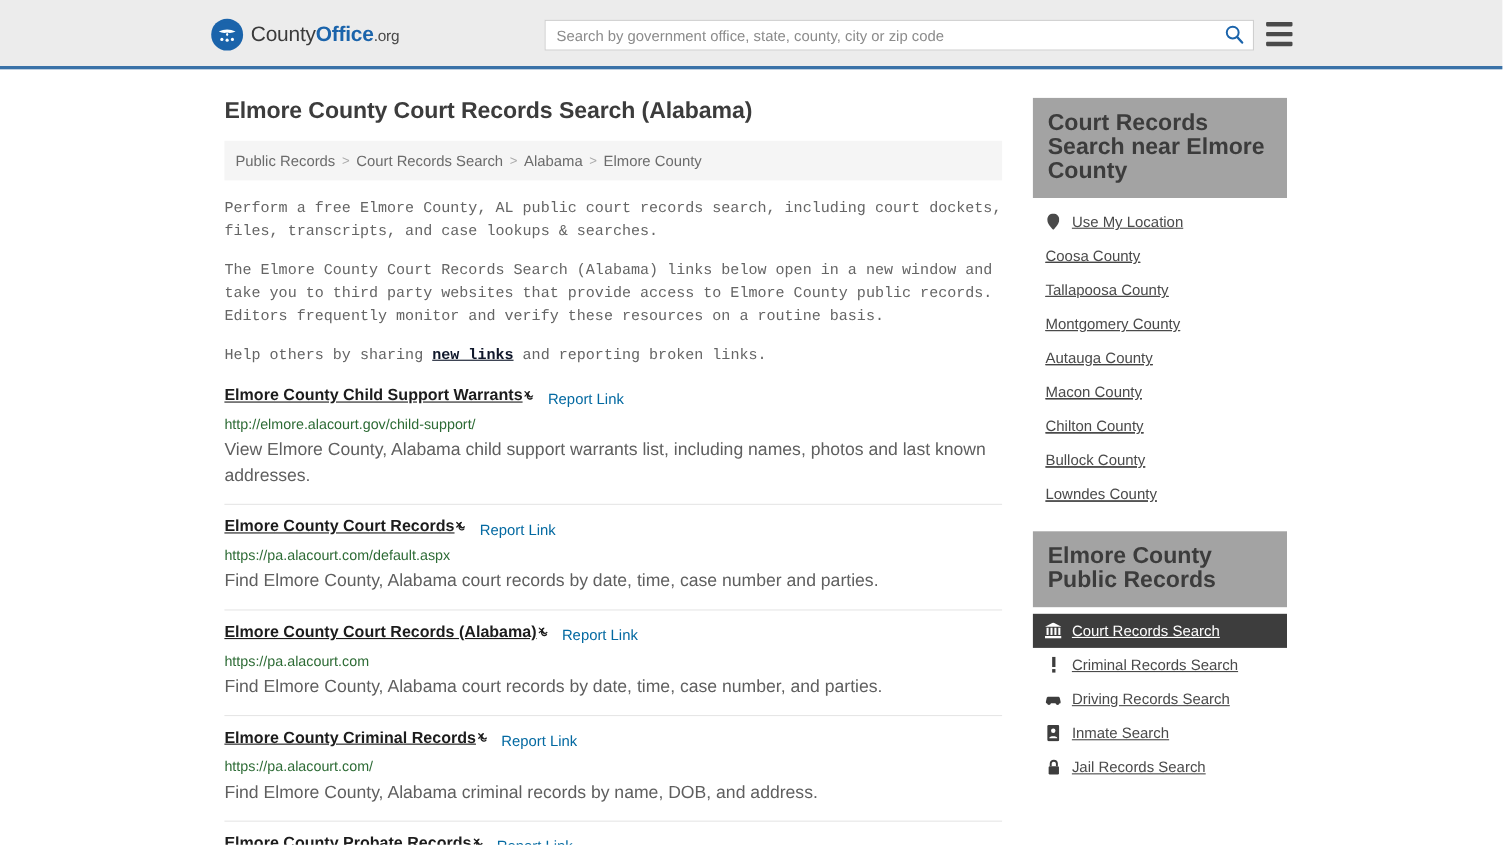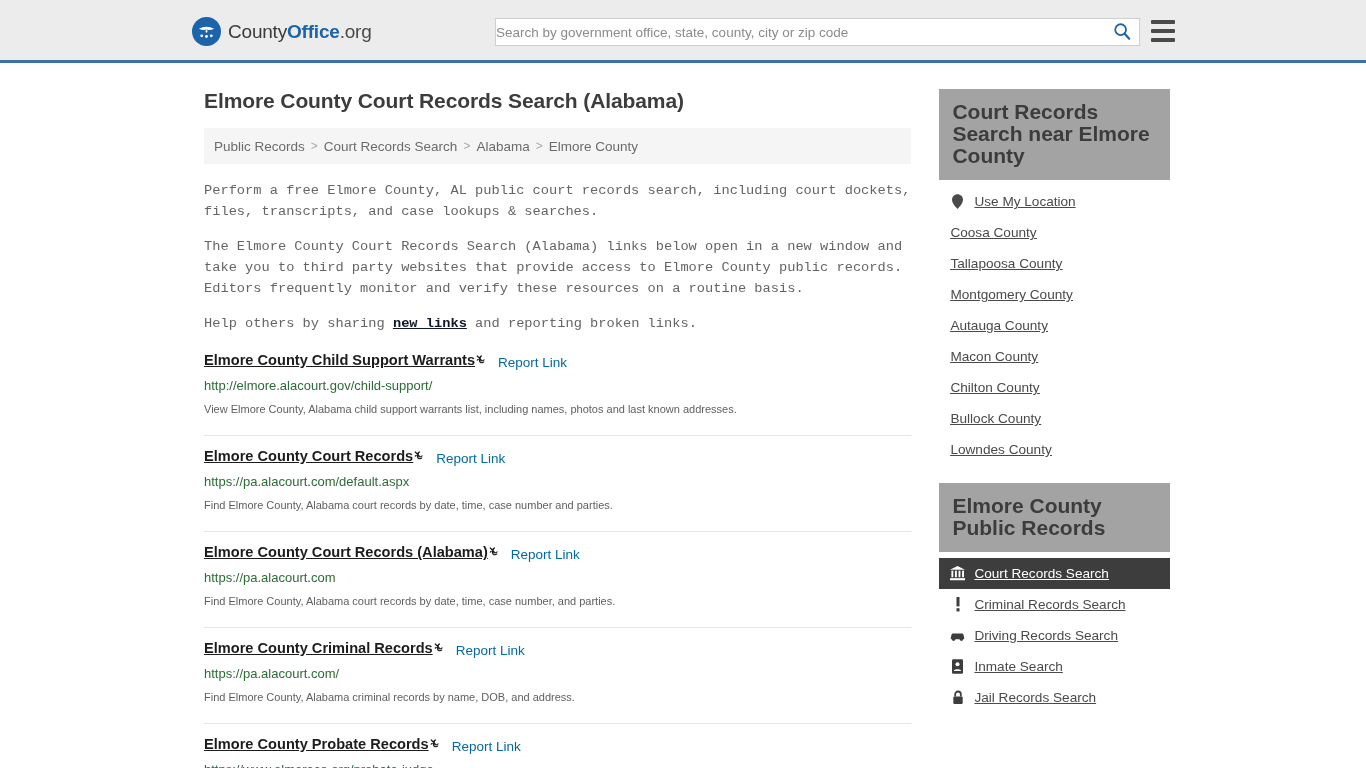--- a/index.html
+++ b/index.html
@@ -29,33 +29,33 @@
     width: 29px; height: 29px; border-radius: 50%;
     background: #1b64ab;
     display: flex; align-items: center; justify-content: center;
     flex-shrink: 0;
   }
   .logo-text {
     font-size: 19px; color: #3b3b3b; letter-spacing: -0.2px;
     white-space: nowrap;
   }
   .logo-text .b { color: #1b64ab; font-weight: bold; }
-  .logo-text .o { font-size: 19px; color: #4a4a4a; }
+  .logo-text .o { font-size: 14px; color: #4a4a4a; }
 
   .search-wrap {
     position: absolute; left: 495px; top: 18px;
     width: 645px; height: 28px;
     background: #ffffff;
     border: 1px solid #cfcfcf;
     display: flex; align-items: center;
   }
   .search-input {
     border: 0; outline: 0; background: transparent;
     flex: 1; height: 100%;
-    padding: 0 0;
+    padding: 0 10px;
     font-family: "Liberation Sans", sans-serif;
     font-size: 13.5px; color: #333;
   }
   .search-input::placeholder { color: #8b8b8b; }
   .search-btn {
     width: 34px; height: 100%;
     border: 0; background: transparent; cursor: pointer;
     display: flex; align-items: center; justify-content: center;
   }
   .menu-btn {
@@ -135,21 +135,21 @@
     margin-top: 1px;
   }
   .result-url {
     display: block;
     margin-top: 7px;
     font-size: 13px; color: #2d6b35;
     text-decoration: none;
   }
   .result-desc {
     margin: 5px 0 0 0;
-    font-size: 11px; line-height: 23px; color: #5f5f5f;
+    font-size: 16px; line-height: 23px; color: #5f5f5f;
   }
 
   
   .panel { margin-bottom: 18px; }
   .panel-head {
     background: #a3a3a3;
     padding: 12px 13px 13px 13px;
     font-size: 21px; font-weight: bold; color: #3c3c3c;
     line-height: 22px;
   }

